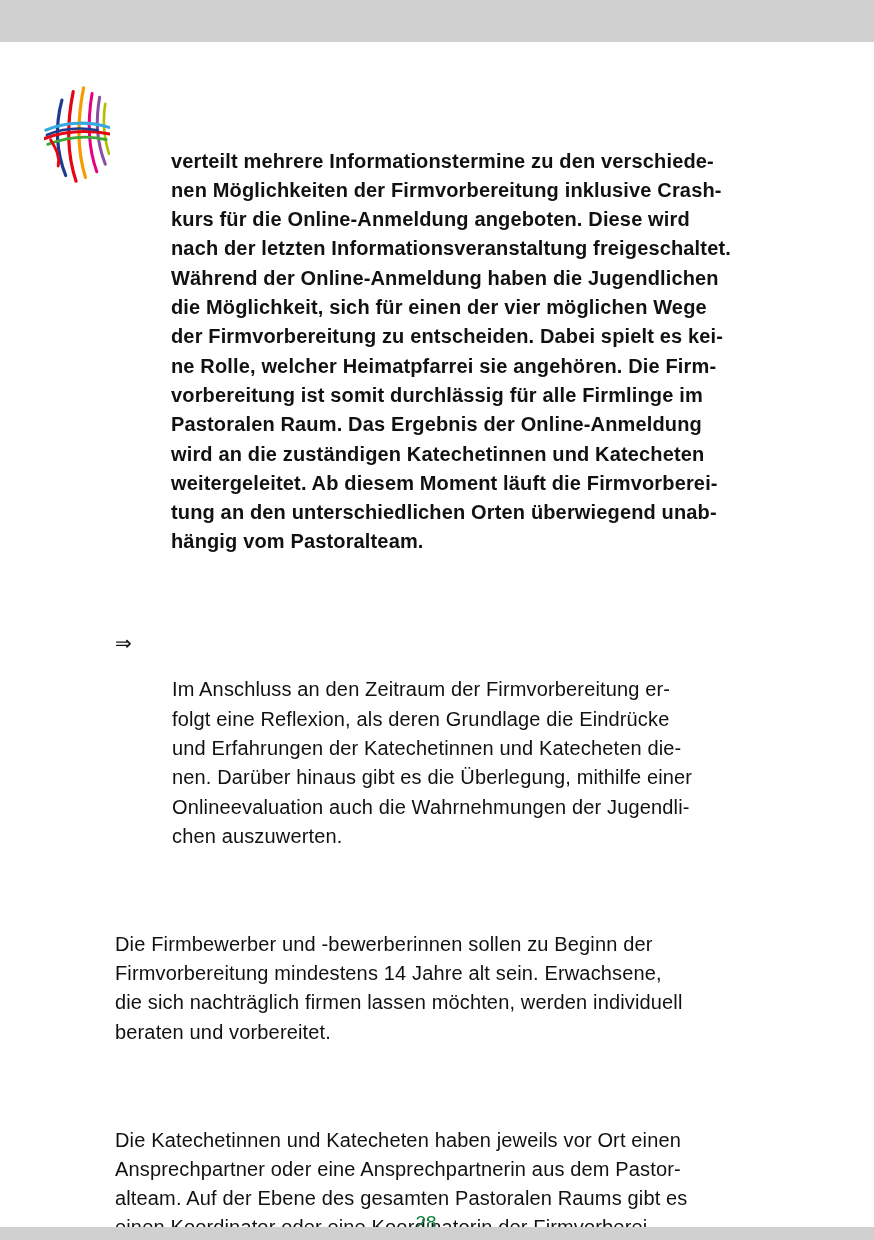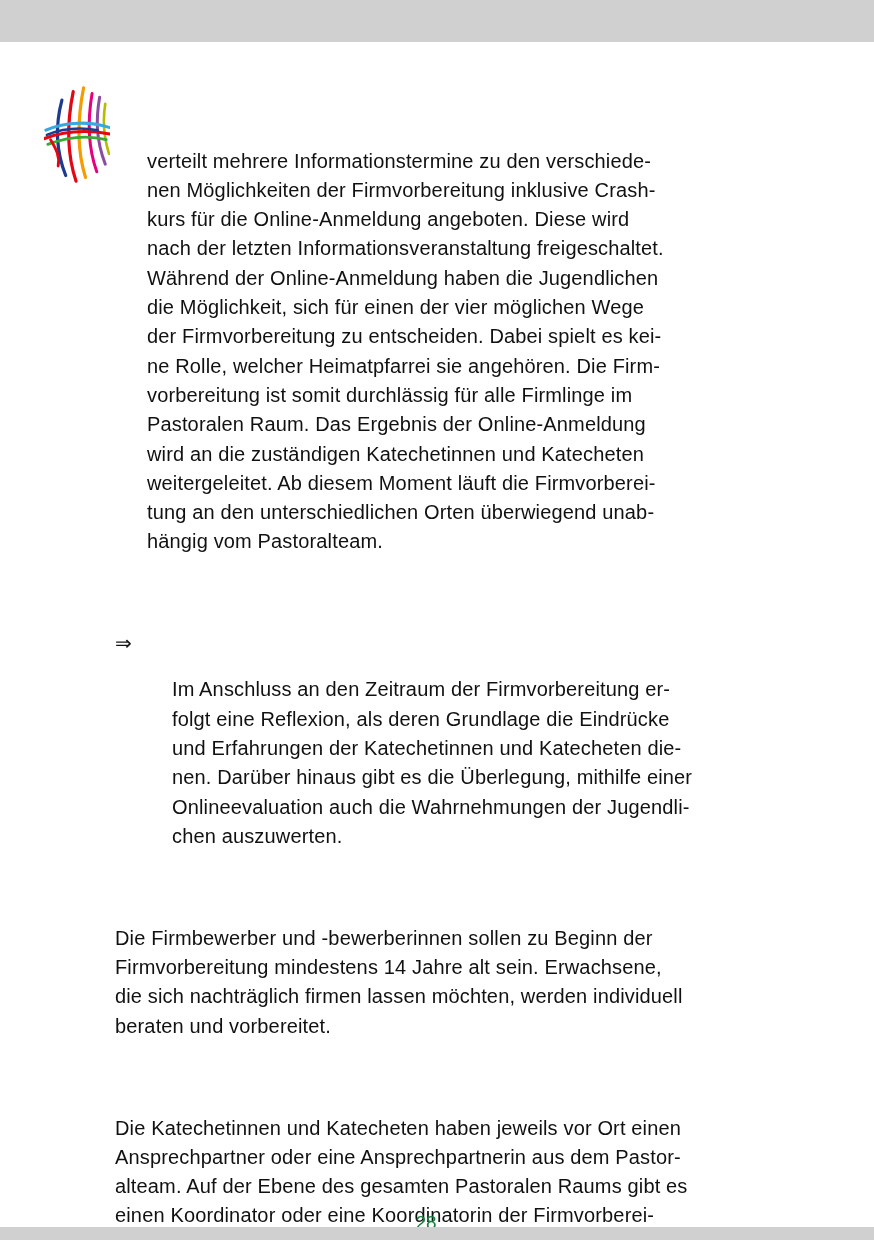--- a/index.html
+++ b/index.html
@@ -31,29 +31,29 @@
   .content {
     position: absolute;
     left: 115px; top: 88px;
     width: 648px;
     font-size: 20px;
     letter-spacing: 0.15px;
     line-height: 29.3px;
     white-space: pre-line;
     text-align: left;
   }
-  .indented { margin-left: 32px; }
+  .indented { margin-left: 56px; font-weight: bold; }
   .bullet-item { display: flex; margin-top: 14px; }
   .bullet-marker {
     width: 57px; flex: 0 0 57px;
     white-space: normal;
     font-size: 20px;
   }
   .bullet-text { flex: 1 1 auto; margin-top: 46px; }
-  .para { margin-top: 14px; }
+  .para { margin-top: 20px; }
 
   .page-number {
     position: absolute;
     left: 0; width: 852px;
     top: 1172px;
     text-align: center;
     font-size: 19px;
     color: #15803d;
     margin-top: 40px;
   }

